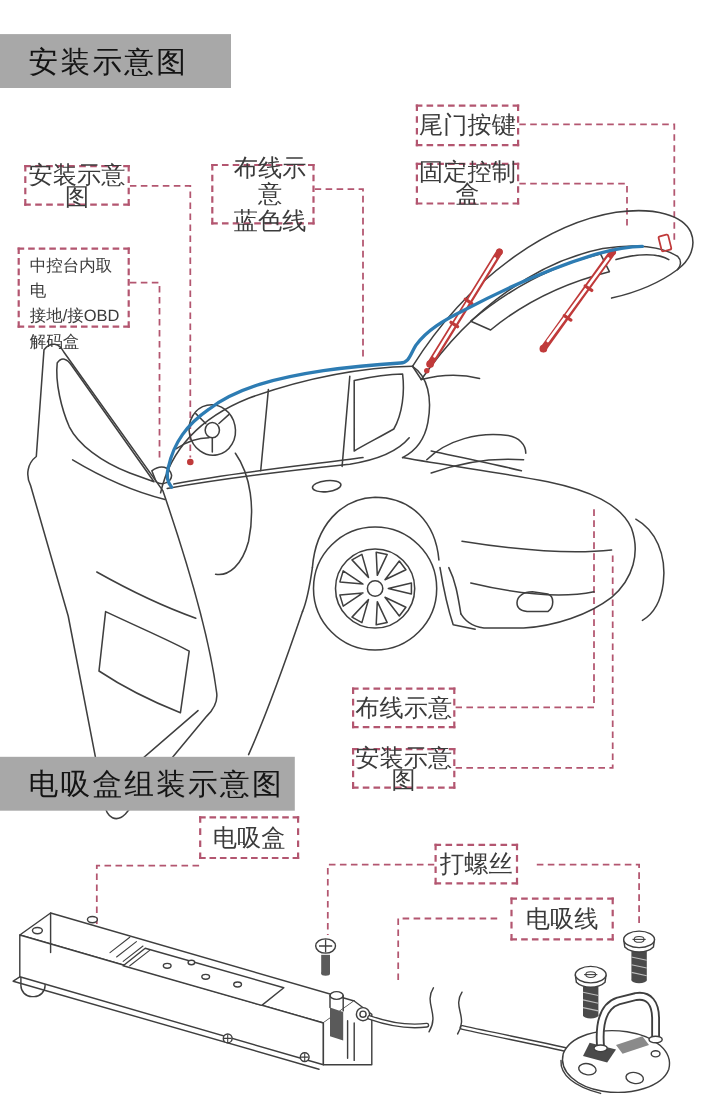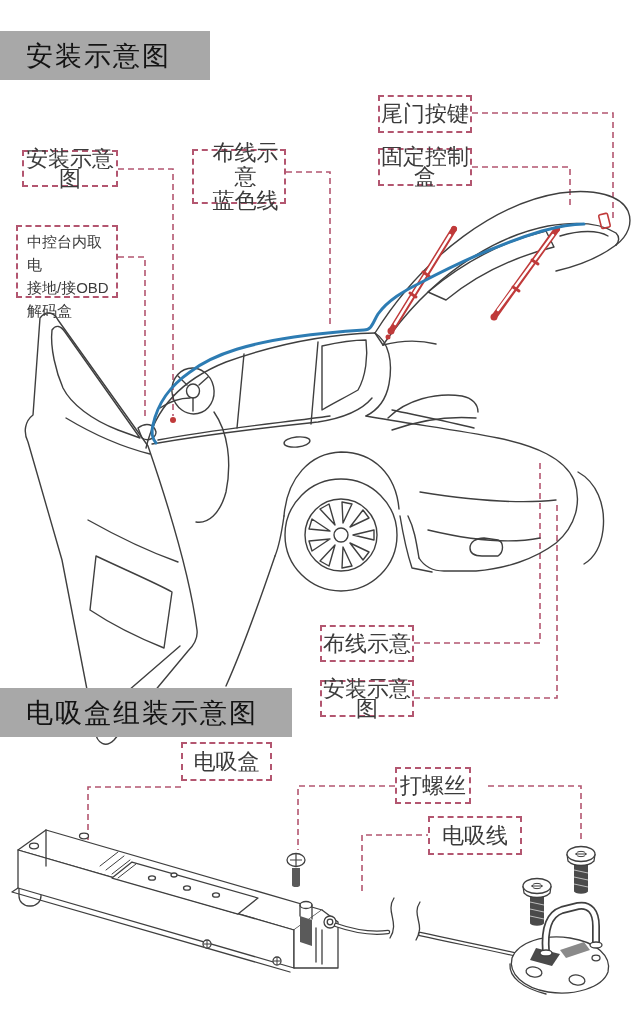--- a/index.html
+++ b/index.html
@@ -8,36 +8,36 @@
   }
   *{box-sizing:border-box}
   html,body{margin:0;padding:0}
   body{width:640px;height:1015px;position:relative;background:#fff;
        font-family:"Liberation Sans",sans-serif;overflow:hidden}
   svg{position:absolute;left:0;top:0}
   .bar{position:absolute;left:0;height:49px;background:var(--c-header_bg);
        display:flex;align-items:center;padding-left:26px;z-index:3}
   .bar span{font-size:27px;font-weight:normal;color:var(--c-header_text);letter-spacing:2px}
   #bar1{top:31px;width:210px}
-  #bar2{top:688px;width:292px}
+  #bar2{top:688px;width:268px}
   .callout{position:absolute;border:2px dashed var(--c-callout);background:#fff;
        color:var(--c-label_text);font-size:22px;display:flex;align-items:center;
        justify-content:center;text-align:center;white-space:pre-line;z-index:2;line-height:20px}
   #cb-tail{left:378px;top:95px;width:94px;height:38px}
   #cb-fix{left:378px;top:148px;width:94px;height:38px}
   #cb-center{left:22px;top:150px;width:96px;height:37px}
   #cb-wiring{left:192px;top:149px;width:94px;height:55px;justify-content:flex-start;
        text-align:center;padding-left:13px;line-height:24px}
   #cb-power{left:16px;top:225px;width:102px;height:73px;justify-content:flex-start;
        align-items:flex-start;text-align:left;padding:3px 0 0 9px;font-size:15px;line-height:23px}
   #cb-hook{left:320px;top:625px;width:94px;height:37px}
   #cb-kick{left:320px;top:680px;width:94px;height:37px}
   #cb-box{left:181px;top:742px;width:91px;height:39px}
   #cb-screw{left:395px;top:767px;width:76px;height:37px}
-  #cb-wire{left:428px;top:816px;width:94px;height:39px}
+  #cb-wire{left:464px;top:816px;width:94px;height:39px}
 </style>
 </head>
 <body>
 
 <div class="bar" id="bar1">
   <span>安装示意图</span>
 </div>
 <div class="bar" id="bar2">
   <span>电吸盒组装示意图</span>
 </div>

